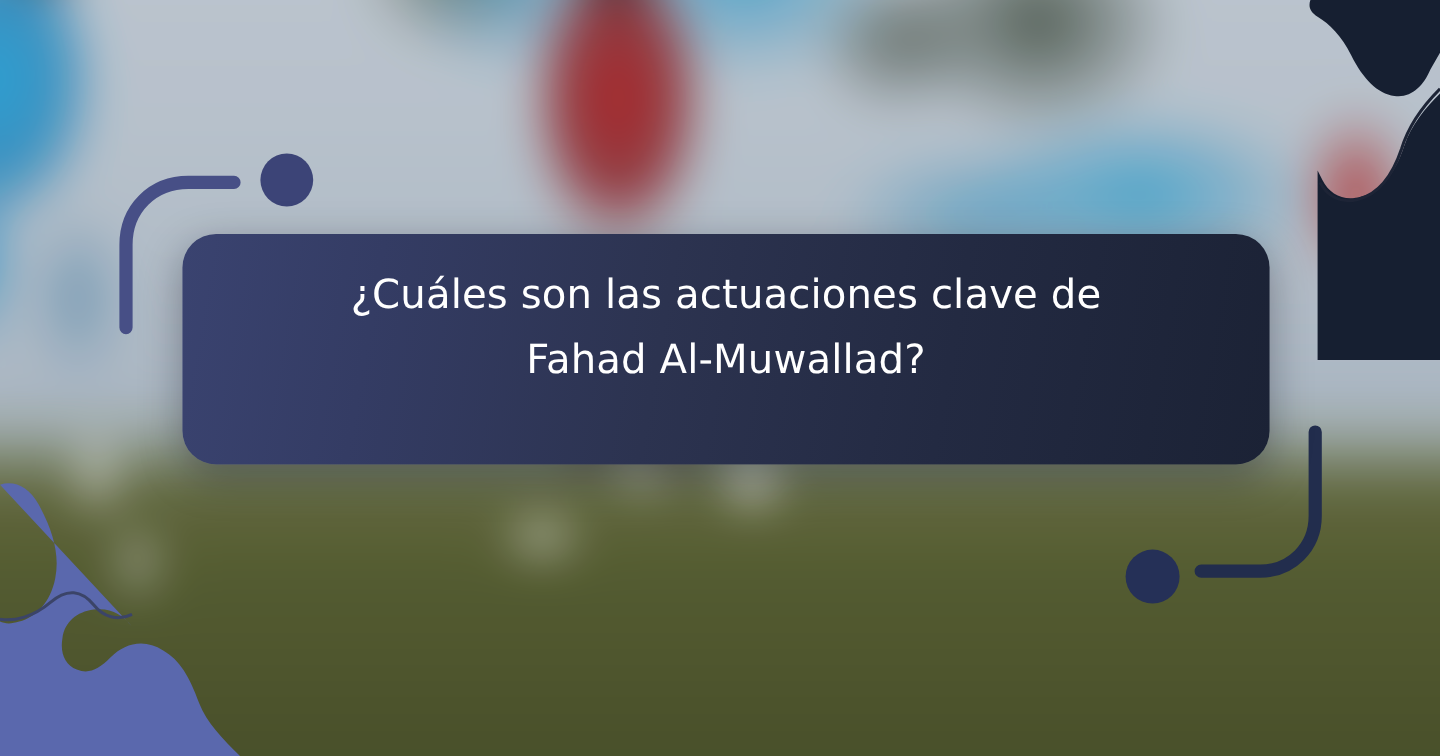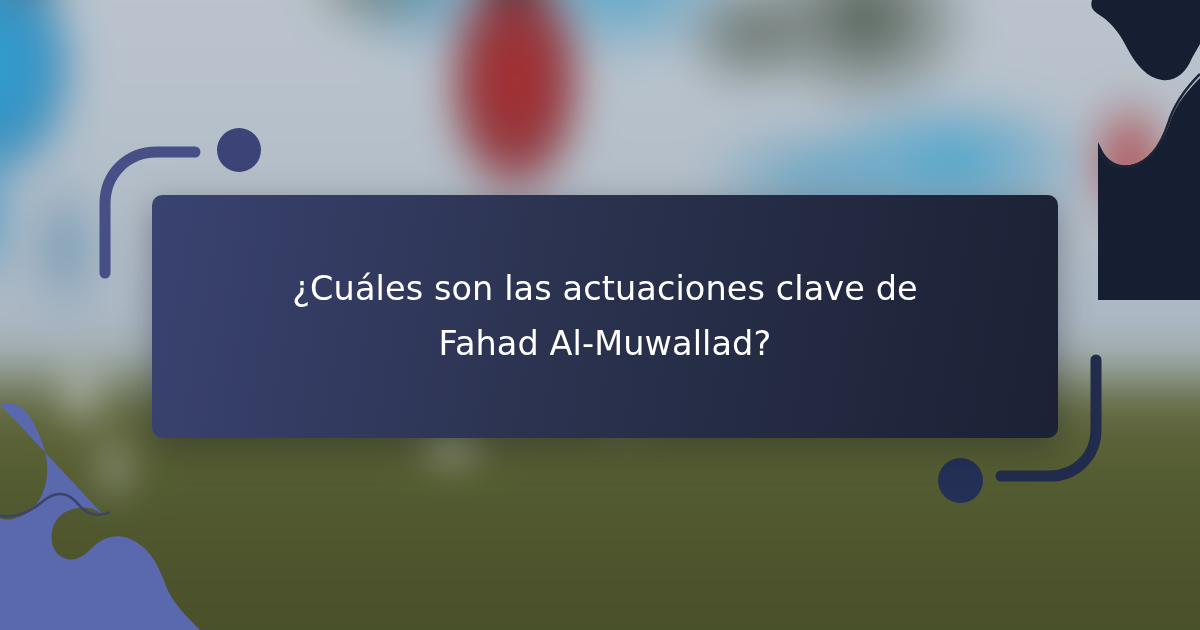--- a/index.html
+++ b/index.html
@@ -94,26 +94,25 @@
     position: absolute;
     border-radius: 50%;
   }
 
   
   .question-card {
     position: absolute;
     left: 152px;
     top: 195px;
     width: 906px;
-    height: 243px;
-    border-radius: 10px;
+    height: 192px;
+    border-radius: 28px;
     background: linear-gradient(100deg, #3a4370 0%, #343c64 18%, #2c3350 44%, #232a42 70%, #1b2235 100%);
     box-shadow: 0 10px 34px rgba(8,12,24,0.34);
     display: flex;
-    align-items: center;
     justify-content: center;
     box-sizing: border-box;
     padding: 24px 108px;
   }
   .question-text {
     color: #ffffff;
     font-size: 33.5px;
     line-height: 1.62;
     font-weight: 400;
     text-align: center;

